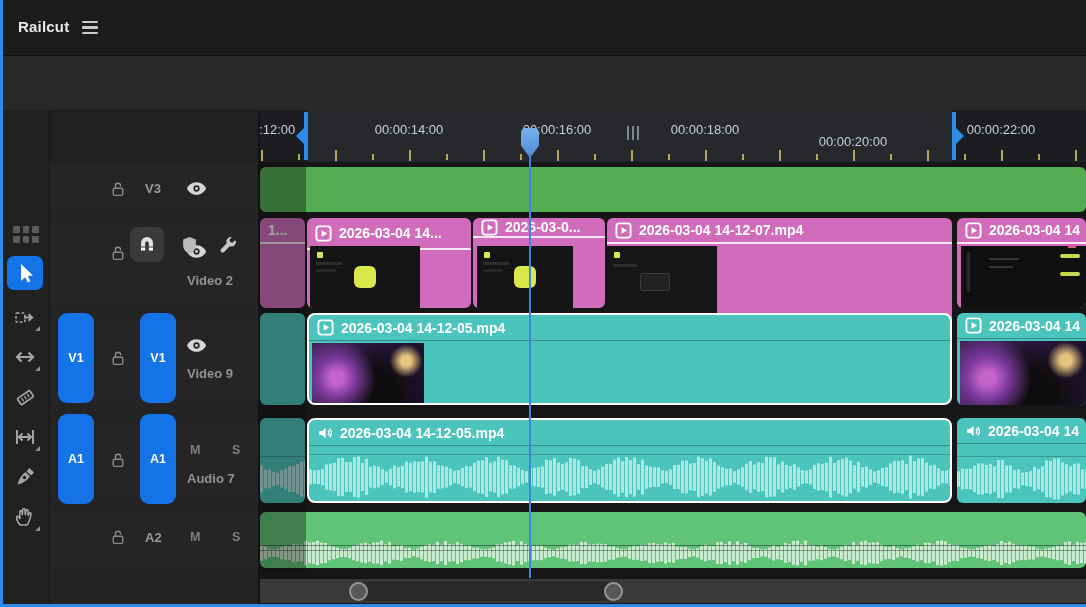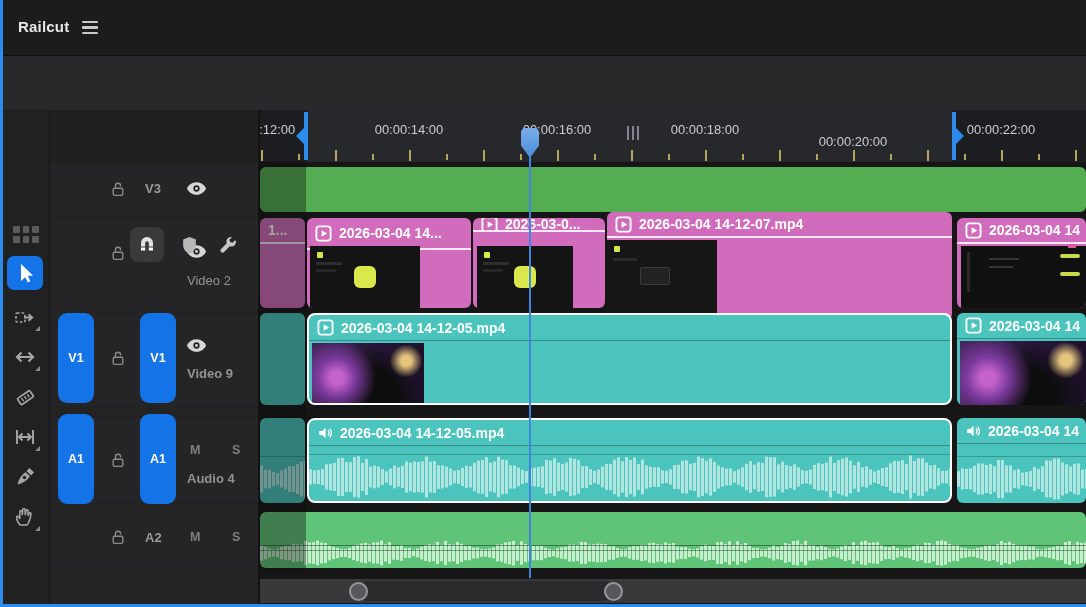--- a/index.html
+++ b/index.html
@@ -134,21 +134,21 @@
       <div style="position: absolute; left: 60px; top: 134px;"><svg width="16" height="18" viewBox="0 0 20 22">
           <rect x="4" y="10" width="12" height="9" rx="1.8" fill="none" stroke="#8b8b8c" stroke-width="1.7"></rect>
           <path d="M6.8 10 V7 a3.2 3.2 0 0 1 6.4 0 v1" fill="none" stroke="#8b8b8c" stroke-width="1.7"></path>
         </svg></div>
       <div style="position: absolute; left: 95px; top: 135px; font-size: 13px; font-weight: bold; color: rgb(154, 154, 155);">V2</div>
       <div style="position: absolute; left: 136px; top: 134px;"><svg width="21" height="15" viewBox="0 0 24 16">
           <path d="M12 .8 C6.3.8 2.6 4.6 1 8 c1.6 3.4 5.3 7.2 11 7.2 S21.4 11.4 23 8 C21.4 4.6 17.7.8 12 .8z" fill="#d6d6d7"></path>
           <circle cx="12" cy="8" r="3.6" fill="#232324"></circle>
           <circle cx="12" cy="8" r="1.6" fill="#d6d6d7"></circle>
         </svg></div>
-      <div style="position: absolute; left: 137px; top: 163px; font-size: 13px; font-weight: normal; color: rgb(146, 146, 147);">Video 2</div>
+      <div style="position: absolute; left: 137px; top: 163px; font-size: 13px; font-weight: bold; color: rgb(146, 146, 147);">Video 2</div>
       <div style="position: absolute; left: 0px; top: 203px; width: 208px; height: 92px; background: rgb(37, 37, 39);"></div>
       <div style="position: absolute; left: 8px; top: 203px; width: 36px; height: 90px; background: rgb(20, 115, 230); border-radius: 9px; color: rgb(255, 255, 255); font-size: 12.5px; font-weight: bold; display: flex; align-items: center; justify-content: center;">V1</div>
       <div style="position: absolute; left: 60px; top: 239px;"><svg width="16" height="18" viewBox="0 0 20 22">
           <rect x="4" y="10" width="12" height="9" rx="1.8" fill="none" stroke="#8b8b8c" stroke-width="1.7"></rect>
           <path d="M6.8 10 V7 a3.2 3.2 0 0 1 6.4 0 v1" fill="none" stroke="#8b8b8c" stroke-width="1.7"></path>
         </svg></div>
       <div style="position: absolute; left: 90px; top: 203px; width: 36px; height: 90px; background: rgb(20, 115, 230); border-radius: 9px; color: rgb(255, 255, 255); font-size: 12.5px; font-weight: bold; display: flex; align-items: center; justify-content: center;">V1</div>
       <div style="position: absolute; left: 136px; top: 228px;"><svg width="21" height="15" viewBox="0 0 24 16">
           <path d="M12 .8 C6.3.8 2.6 4.6 1 8 c1.6 3.4 5.3 7.2 11 7.2 S21.4 11.4 23 8 C21.4 4.6 17.7.8 12 .8z" fill="#d6d6d7"></path>
           <circle cx="12" cy="8" r="3.6" fill="#232324"></circle>
@@ -157,21 +157,21 @@
       <div style="position: absolute; left: 137px; top: 256px; font-size: 13px; font-weight: bold; color: rgb(146, 146, 147);">Video 9</div>
       <div style="position: absolute; left: 0px; top: 308px; width: 208px; height: 85px; background: rgb(37, 37, 39);"></div>
       <div style="position: absolute; left: 8px; top: 304px; width: 36px; height: 90px; background: rgb(20, 115, 230); border-radius: 9px; color: rgb(255, 255, 255); font-size: 12.5px; font-weight: bold; display: flex; align-items: center; justify-content: center;">A1</div>
       <div style="position: absolute; left: 60px; top: 341px;"><svg width="16" height="18" viewBox="0 0 20 22">
           <rect x="4" y="10" width="12" height="9" rx="1.8" fill="none" stroke="#8b8b8c" stroke-width="1.7"></rect>
           <path d="M6.8 10 V7 a3.2 3.2 0 0 1 6.4 0 v1" fill="none" stroke="#8b8b8c" stroke-width="1.7"></path>
         </svg></div>
       <div style="position: absolute; left: 90px; top: 304px; width: 36px; height: 90px; background: rgb(20, 115, 230); border-radius: 9px; color: rgb(255, 255, 255); font-size: 12.5px; font-weight: bold; display: flex; align-items: center; justify-content: center;">A1</div>
       <div style="position: absolute; left: 140px; top: 333px; font-size: 12.5px; font-weight: bold; color: rgb(127, 127, 128);">M</div>
       <div style="position: absolute; left: 182px; top: 333px; font-size: 12.5px; font-weight: bold; color: rgb(127, 127, 128);">S</div>
-      <div style="position: absolute; left: 137px; top: 361px; font-size: 13px; font-weight: bold; color: rgb(146, 146, 147);">Audio 4</div>
+      <div style="position: absolute; left: 137px; top: 361px; font-size: 13px; font-weight: bold; color: rgb(146, 146, 147);">Audio 7</div>
       <div style="position: absolute; left: 0px; top: 402px; width: 208px; height: 56px; background: rgb(37, 37, 39);"></div>
       <div style="position: absolute; left: 60px; top: 418px;"><svg width="16" height="18" viewBox="0 0 20 22">
           <rect x="4" y="10" width="12" height="9" rx="1.8" fill="none" stroke="#8b8b8c" stroke-width="1.7"></rect>
           <path d="M6.8 10 V7 a3.2 3.2 0 0 1 6.4 0 v1" fill="none" stroke="#8b8b8c" stroke-width="1.7"></path>
         </svg></div>
       <div style="position: absolute; left: 95px; top: 420px; font-size: 13px; font-weight: bold; color: rgb(154, 154, 155);">A2</div>
       <div style="position: absolute; left: 140px; top: 420px; font-size: 12.5px; font-weight: bold; color: rgb(127, 127, 128);">M</div>
       <div style="position: absolute; left: 182px; top: 420px; font-size: 12.5px; font-weight: bold; color: rgb(127, 127, 128);">S</div>
     </div>
   <div class="abs hdrbtnbar">
@@ -255,37 +255,37 @@
           <span>2026-03-04 14...</span>
         </div>
         <div style="position: absolute; left: 3px; top: 28px; bottom: 0px; width: 110px; background: rgb(20, 20, 20);">
           <div style="position: absolute; left: 50%; top: 50%; transform: translate(-50%, -50%); width: 22px; height: 22px; background: rgb(217, 232, 75); border-radius: 6px;"></div>
           <div style="position: absolute; left: 7px; top: 6px; width: 6px; height: 6px; background: rgb(217, 232, 75); border-radius: 1px;"></div>
           <div style="position: absolute; left: 6px; top: 16px; width: 26px; height: 3px; background: rgb(46, 46, 46);"></div>
           <div style="position: absolute; left: 6px; top: 23px; width: 20px; height: 3px; background: rgb(38, 38, 38);"></div>
         </div>
       </div>
       <div style="position: absolute; left: 213px; top: 108px; width: 132px; height: 90px; background: rgb(208, 108, 187); border-radius: 6px; overflow: hidden;">
-        <div style="position: absolute; left: 0px; top: 0px; right: 0px; height: 14px; display: flex; align-items: center; gap: 7px; padding-left: 8px; color: rgb(255, 255, 255); font-size: 14px; font-weight: bold; white-space: nowrap; overflow: hidden; border-bottom: 2px solid rgba(255, 255, 255, 0.85);">
+        <div style="position: absolute; left: 0px; top: 0px; right: 0px; height: 20px; display: flex; align-items: center; gap: 7px; padding-left: 8px; color: rgb(255, 255, 255); font-size: 14px; font-weight: bold; white-space: nowrap; overflow: hidden; border-bottom: 2px solid rgba(255, 255, 255, 0.85);">
           <span style="display: flex;">
             <svg width="17" height="17" viewBox="0 0 18 18">
               <rect x="1.5" y="1.5" width="15" height="15" rx="3" fill="none" stroke="#fff" stroke-width="2"></rect>
               <path d="M7 5.5 L13 9 L7 12.5 Z" fill="#fff"></path>
             </svg>
           </span>
           <span>2026-03-0...</span>
         </div>
         <div style="position: absolute; left: 4px; top: 28px; bottom: 0px; width: 96px; background: rgb(20, 20, 20);">
           <div style="position: absolute; left: 50%; top: 50%; transform: translate(-50%, -50%); width: 22px; height: 22px; background: rgb(217, 232, 75); border-radius: 6px;"></div>
           <div style="position: absolute; left: 7px; top: 6px; width: 6px; height: 6px; background: rgb(217, 232, 75); border-radius: 1px;"></div>
           <div style="position: absolute; left: 6px; top: 16px; width: 26px; height: 3px; background: rgb(46, 46, 46);"></div>
           <div style="position: absolute; left: 6px; top: 23px; width: 20px; height: 3px; background: rgb(38, 38, 38);"></div>
         </div>
       </div>
-      <div style="position: absolute; left: 347px; top: 102px; width: 345px; height: 108px; background: rgb(208, 108, 187); border-radius: 6px; overflow: hidden;">
+      <div style="position: absolute; left: 347px; top: 108px; width: 345px; height: 108px; background: rgb(208, 108, 187); border-radius: 6px; overflow: hidden;">
         <div style="position: absolute; left: 0px; top: 0px; right: 0px; height: 26px; display: flex; align-items: center; gap: 7px; padding-left: 8px; color: rgb(255, 255, 255); font-size: 14px; font-weight: bold; white-space: nowrap; overflow: hidden; border-bottom: 2px solid rgba(255, 255, 255, 0.85);">
           <span style="display: flex;">
             <svg width="17" height="17" viewBox="0 0 18 18">
               <rect x="1.5" y="1.5" width="15" height="15" rx="3" fill="none" stroke="#fff" stroke-width="2"></rect>
               <path d="M7 5.5 L13 9 L7 12.5 Z" fill="#fff"></path>
             </svg>
           </span>
           <span>2026-03-04 14-12-07.mp4</span>
         </div>
         <div style="position: absolute; left: 0px; top: 28px; bottom: 0px; width: 110px; background: rgb(22, 22, 22);">

